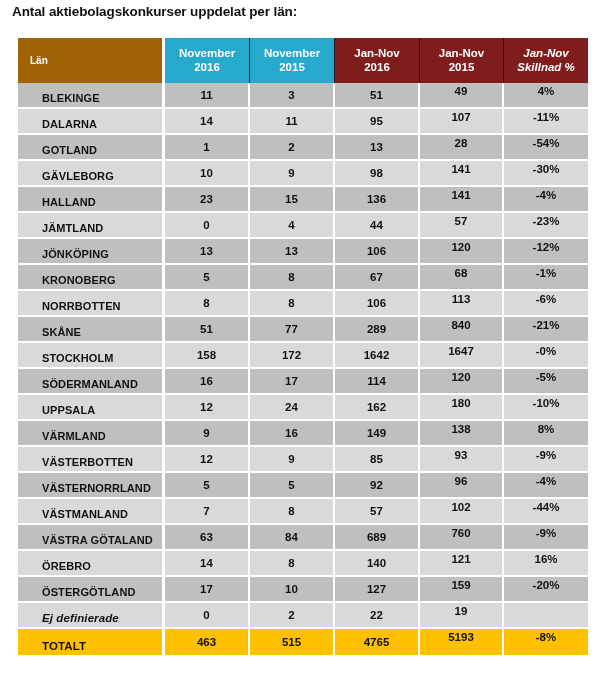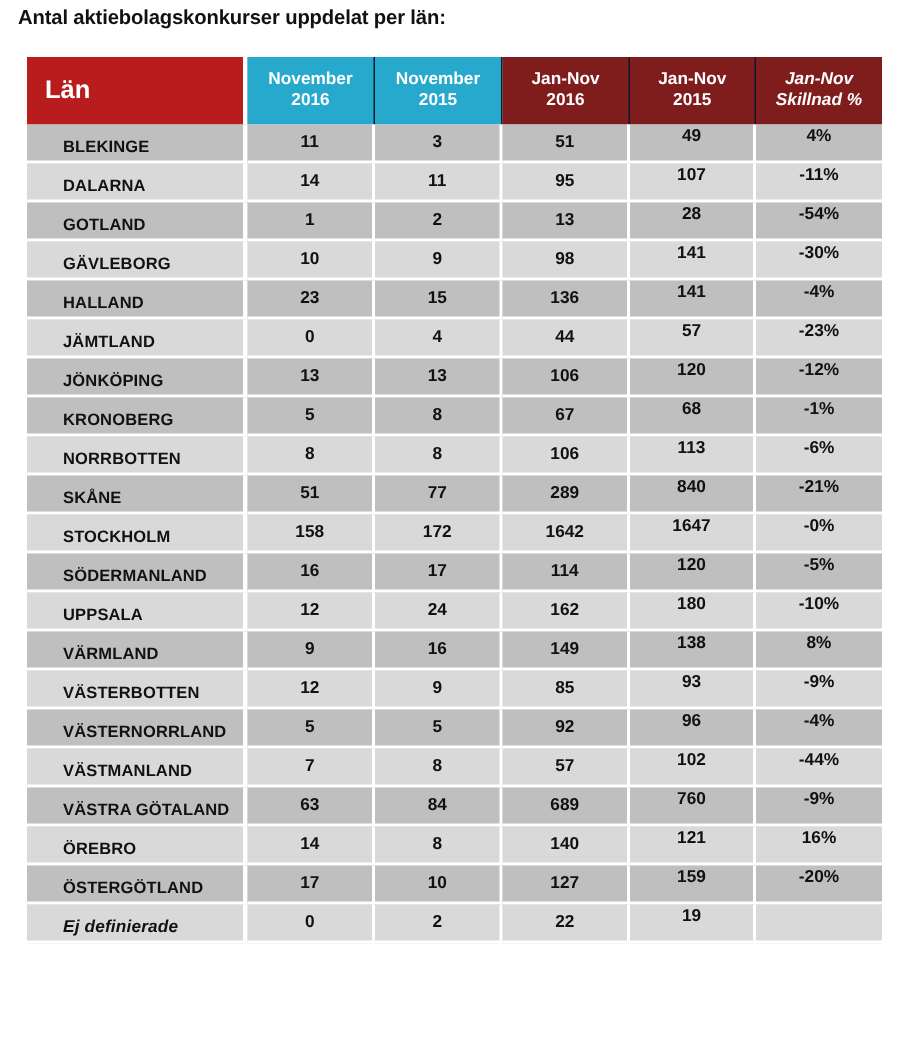--- a/index.html
+++ b/index.html
@@ -54,24 +54,24 @@
     font-size: 11.5px;
     font-weight: bold;
     height: 45px;
     padding: 0 2px;
     vertical-align: middle;
     line-height: 1.18;
     border-right: 1px solid #0f172a;
     box-sizing: border-box;
   }
   thead th.h-lan {
-    background: #b91c1c;
+    background: #a16207;
     text-align: left;
     padding-left: 12px;
-    font-size: 17px;
+    font-size: 10px;
   }
   thead th.h-light {
     background: #27A9CE;
     text-align: center;
   }
   thead th.h-dark {
     background: #7f1d1d;
     text-align: center;
   }
   thead th.h-last {
@@ -335,17 +335,25 @@
             <td class="c-num c-raise c-last">-20%</td>
           </tr>
           <tr class="row-light row-undef">
             <td class="c-label">Ej definierade</td>
             <td class="c-num">0</td>
             <td class="c-num">2</td>
             <td class="c-num">22</td>
             <td class="c-num c-raise">19</td>
             <td class="c-num c-raise c-last"></td>
           </tr>
+          <tr class="row-total">
+            <td class="c-label">TOTALT</td>
+            <td class="c-num">463</td>
+            <td class="c-num">515</td>
+            <td class="c-num">4765</td>
+            <td class="c-num c-raise">5193</td>
+            <td class="c-num c-raise c-last">-8%</td>
+          </tr>
         </tbody>
     </table>
   </div>
 
 </div>
 
 </body></html>

